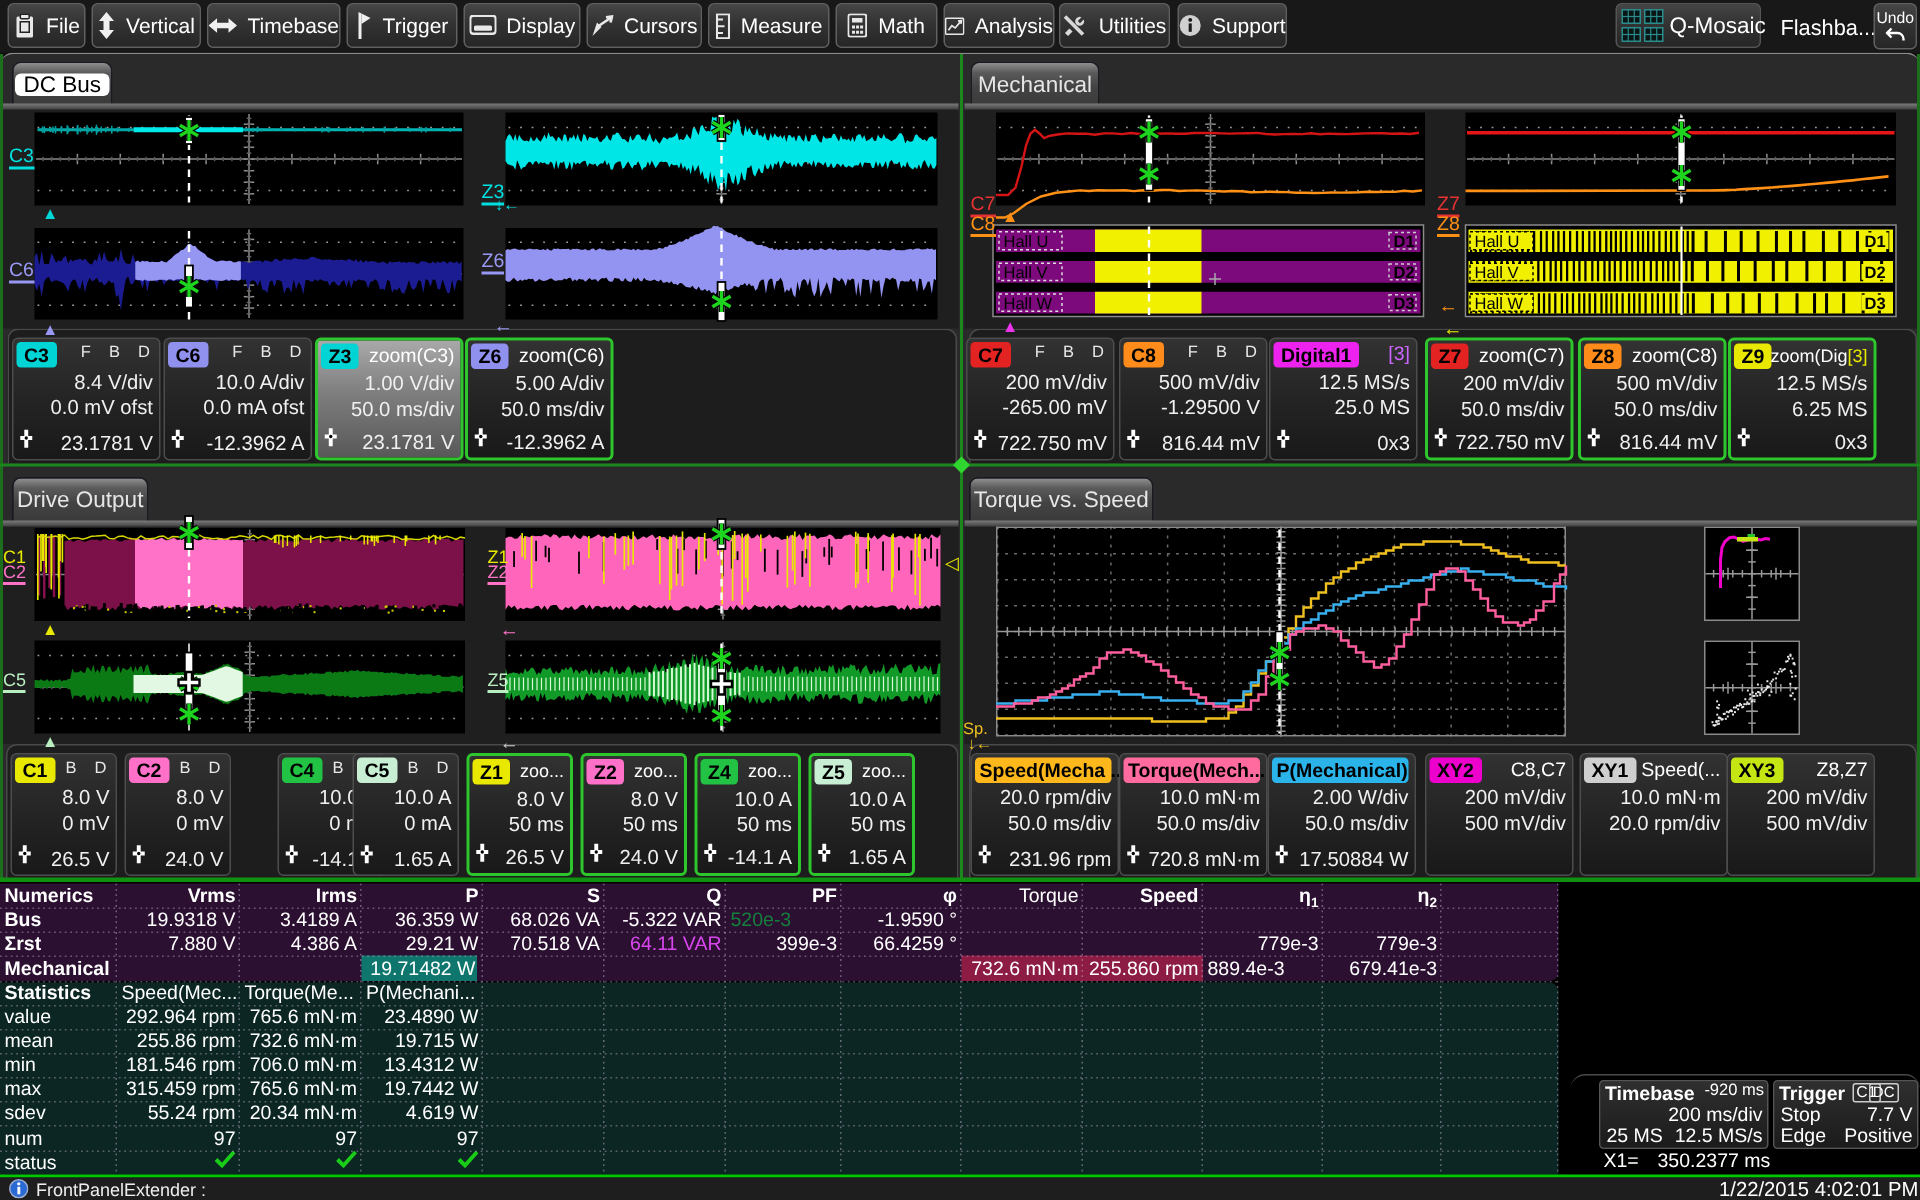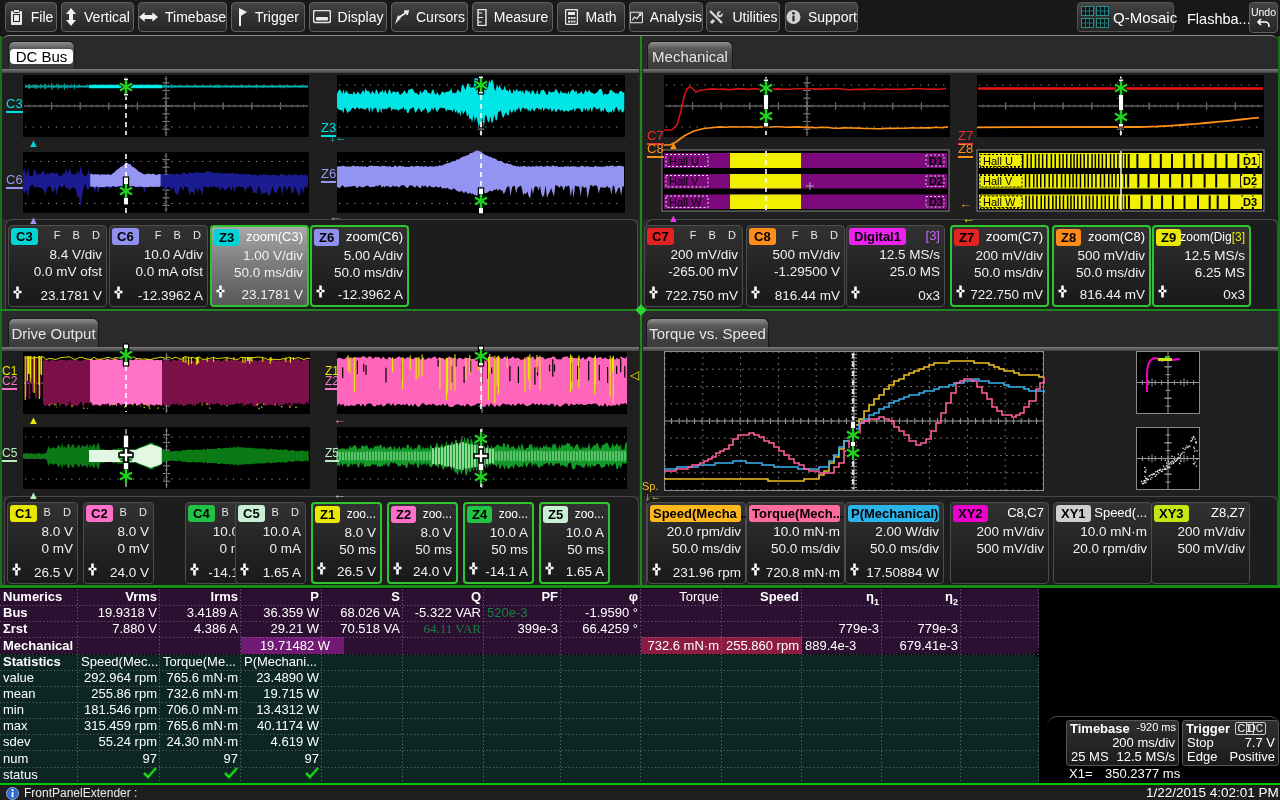--- a/index.html
+++ b/index.html
@@ -2367,27 +2367,27 @@
 <div class="cell" style="width:75px;padding:0 3px;text-align:right;color:#fff;top:605px;left:241px;line-height:16px;height:16px;">36.359 W</div>
 <div class="cell" style="width:75px;padding:0 3px;text-align:right;color:#fff;top:605px;left:322px;line-height:16px;height:16px;">68.026 VA</div>
 <div class="cell" style="width:75px;padding:0 3px;text-align:right;color:#fff;top:605px;left:403px;line-height:16px;height:16px;">-5.322 VAR</div>
 <div class="cell" style="width:71px;padding:0 3px;text-align:left;color:#15803d;top:605px;left:484px;line-height:16px;height:16px;">520e-3</div>
 <div class="cell" style="width:74px;padding:0 3px;text-align:right;color:#fff;top:605px;left:561px;line-height:16px;height:16px;">-1.9590 °</div>
 <div class="cell" style="width:72px;padding:0 3px;text-align:left;color:#fff;top:621px;left:0px;line-height:16px;height:16px;font-weight:bold;">Σrst</div>
 <div class="cell" style="width:76px;padding:0 3px;text-align:right;color:#fff;top:621px;left:78px;line-height:16px;height:16px;">7.880 V</div>
 <div class="cell" style="width:75px;padding:0 3px;text-align:right;color:#fff;top:621px;left:160px;line-height:16px;height:16px;">4.386 A</div>
 <div class="cell" style="width:75px;padding:0 3px;text-align:right;color:#fff;top:621px;left:241px;line-height:16px;height:16px;">29.21 W</div>
 <div class="cell" style="width:75px;padding:0 3px;text-align:right;color:#fff;top:621px;left:322px;line-height:16px;height:16px;">70.518 VA</div>
-<div class="cell" style="width:75px;padding:0 3px;text-align:right;color:#15803d;top:621px;left:403px;line-height:16px;height:16px;font-family:Liberation Serif, serif;">64.11 VAR</div>
+<div class="cell" style="width:75px;padding:0 3px;text-align:right;color:#d946ef;top:621px;left:403px;line-height:16px;height:16px;">64.11 VAR</div>
 <div class="cell" style="width:71px;padding:0 3px;text-align:right;color:#fff;top:621px;left:484px;line-height:16px;height:16px;">399e-3</div>
 <div class="cell" style="width:74px;padding:0 3px;text-align:right;color:#fff;top:621px;left:561px;line-height:16px;height:16px;">66.4259 °</div>
 <div class="cell" style="width:74px;padding:0 3px;text-align:right;color:#fff;top:621px;left:802px;line-height:16px;height:16px;">779e-3</div>
 <div class="cell" style="width:73px;padding:0 3px;text-align:right;color:#fff;top:621px;left:882px;line-height:16px;height:16px;">779e-3</div>
 <div class="cell" style="width:72px;padding:0 3px;text-align:left;color:#fff;top:637px;left:0px;line-height:17px;height:17px;font-weight:bold;">Mechanical</div>
-<div class="cell" style="width:75px;padding:0 14px;text-align:right;color:#fff;top:637px;left:241px;line-height:17px;height:17px;background:#701a75;">19.71482 W</div>
+<div class="cell" style="width:75px;padding:0 1px;text-align:right;color:#fff;top:637px;left:241px;line-height:17px;height:17px;background:#0f766e;">19.71482 W</div>
 <div class="cell" style="width:75px;padding:0 3px;text-align:right;color:#fff;top:637px;left:641px;line-height:17px;height:17px;background:#8c1c43;">732.6 mN·m</div>
 <div class="cell" style="width:74px;padding:0 3px;text-align:right;color:#fff;top:637px;left:722px;line-height:17px;height:17px;background:#8c1c43;">255.860 rpm</div>
 <div class="cell" style="width:74px;padding:0 3px;text-align:left;color:#fff;top:637px;left:802px;line-height:17px;height:17px;">889.4e-3</div>
 <div class="cell" style="width:73px;padding:0 3px;text-align:right;color:#fff;top:637px;left:882px;line-height:17px;height:17px;">679.41e-3</div>
 <div class="cell" style="width:72px;padding:0 3px;text-align:left;color:#fff;top:654px;left:0px;line-height:16px;height:16px;font-weight:bold;">Statistics</div>
 <div class="cell" style="width:76px;padding:0 3px;text-align:left;color:#fff;top:654px;left:78px;line-height:16px;height:16px;">Speed(Mec...</div>
 <div class="cell" style="width:75px;padding:0 3px;text-align:left;color:#fff;top:654px;left:160px;line-height:16px;height:16px;">Torque(Me...</div>
 <div class="cell" style="width:75px;padding:0 3px;text-align:left;color:#fff;top:654px;left:241px;line-height:16px;height:16px;">P(Mechani...</div>
 <div class="cell" style="width:72px;padding:0 3px;text-align:left;color:#fff;top:670px;left:0px;line-height:16px;height:16px;">value</div>
 <div class="cell" style="width:76px;padding:0 3px;text-align:right;color:#fff;top:670px;left:78px;line-height:16px;height:16px;">292.964 rpm</div>
@@ -2397,24 +2397,24 @@
 <div class="cell" style="width:76px;padding:0 3px;text-align:right;color:#fff;top:686px;left:78px;line-height:16px;height:16px;">255.86 rpm</div>
 <div class="cell" style="width:75px;padding:0 3px;text-align:right;color:#fff;top:686px;left:160px;line-height:16px;height:16px;">732.6 mN·m</div>
 <div class="cell" style="width:75px;padding:0 3px;text-align:right;color:#fff;top:686px;left:241px;line-height:16px;height:16px;">19.715 W</div>
 <div class="cell" style="width:72px;padding:0 3px;text-align:left;color:#fff;top:702px;left:0px;line-height:16px;height:16px;">min</div>
 <div class="cell" style="width:76px;padding:0 3px;text-align:right;color:#fff;top:702px;left:78px;line-height:16px;height:16px;">181.546 rpm</div>
 <div class="cell" style="width:75px;padding:0 3px;text-align:right;color:#fff;top:702px;left:160px;line-height:16px;height:16px;">706.0 mN·m</div>
 <div class="cell" style="width:75px;padding:0 3px;text-align:right;color:#fff;top:702px;left:241px;line-height:16px;height:16px;">13.4312 W</div>
 <div class="cell" style="width:72px;padding:0 3px;text-align:left;color:#fff;top:718px;left:0px;line-height:16px;height:16px;">max</div>
 <div class="cell" style="width:76px;padding:0 3px;text-align:right;color:#fff;top:718px;left:78px;line-height:16px;height:16px;">315.459 rpm</div>
 <div class="cell" style="width:75px;padding:0 3px;text-align:right;color:#fff;top:718px;left:160px;line-height:16px;height:16px;">765.6 mN·m</div>
-<div class="cell" style="width:75px;padding:0 3px;text-align:right;color:#fff;top:718px;left:241px;line-height:16px;height:16px;">40.1174 W</div>
+<div class="cell" style="width:75px;padding:0 3px;text-align:right;color:#fff;top:718px;left:241px;line-height:16px;height:16px;">19.7442 W</div>
 <div class="cell" style="width:72px;padding:0 3px;text-align:left;color:#fff;top:734px;left:0px;line-height:16px;height:16px;">sdev</div>
 <div class="cell" style="width:76px;padding:0 3px;text-align:right;color:#fff;top:734px;left:78px;line-height:16px;height:16px;">55.24 rpm</div>
-<div class="cell" style="width:75px;padding:0 3px;text-align:right;color:#fff;top:734px;left:160px;line-height:16px;height:16px;">24.30 mN·m</div>
+<div class="cell" style="width:75px;padding:0 3px;text-align:right;color:#fff;top:734px;left:160px;line-height:16px;height:16px;">20.34 mN·m</div>
 <div class="cell" style="width:75px;padding:0 3px;text-align:right;color:#fff;top:734px;left:241px;line-height:16px;height:16px;">4.619 W</div>
 <div class="cell" style="width:72px;padding:0 3px;text-align:left;color:#fff;top:750px;left:0px;line-height:17px;height:17px;">num</div>
 <div class="cell" style="width:76px;padding:0 3px;text-align:right;color:#fff;top:750px;left:78px;line-height:17px;height:17px;">97</div>
 <div class="cell" style="width:75px;padding:0 3px;text-align:right;color:#fff;top:750px;left:160px;line-height:17px;height:17px;">97</div>
 <div class="cell" style="width:75px;padding:0 3px;text-align:right;color:#fff;top:750px;left:241px;line-height:17px;height:17px;">97</div>
 <div class="cell" style="width:72px;padding:0 3px;text-align:left;color:#fff;top:767px;left:0px;line-height:16px;height:16px;">status</div>
 <div class="cell" style="width:76px;padding:0 3px;text-align:right;color:#fff;top:767px;left:78px;line-height:16px;height:16px;"><svg width="14" height="12" viewBox="0 0 14 12">
       <path d="M1 6 L5 10 L13 1" stroke="#18cc18" stroke-width="2.6" fill="none"></path>
     </svg></div>
 <div class="cell" style="width:75px;padding:0 3px;text-align:right;color:#fff;top:767px;left:160px;line-height:16px;height:16px;"><svg width="14" height="12" viewBox="0 0 14 12">

